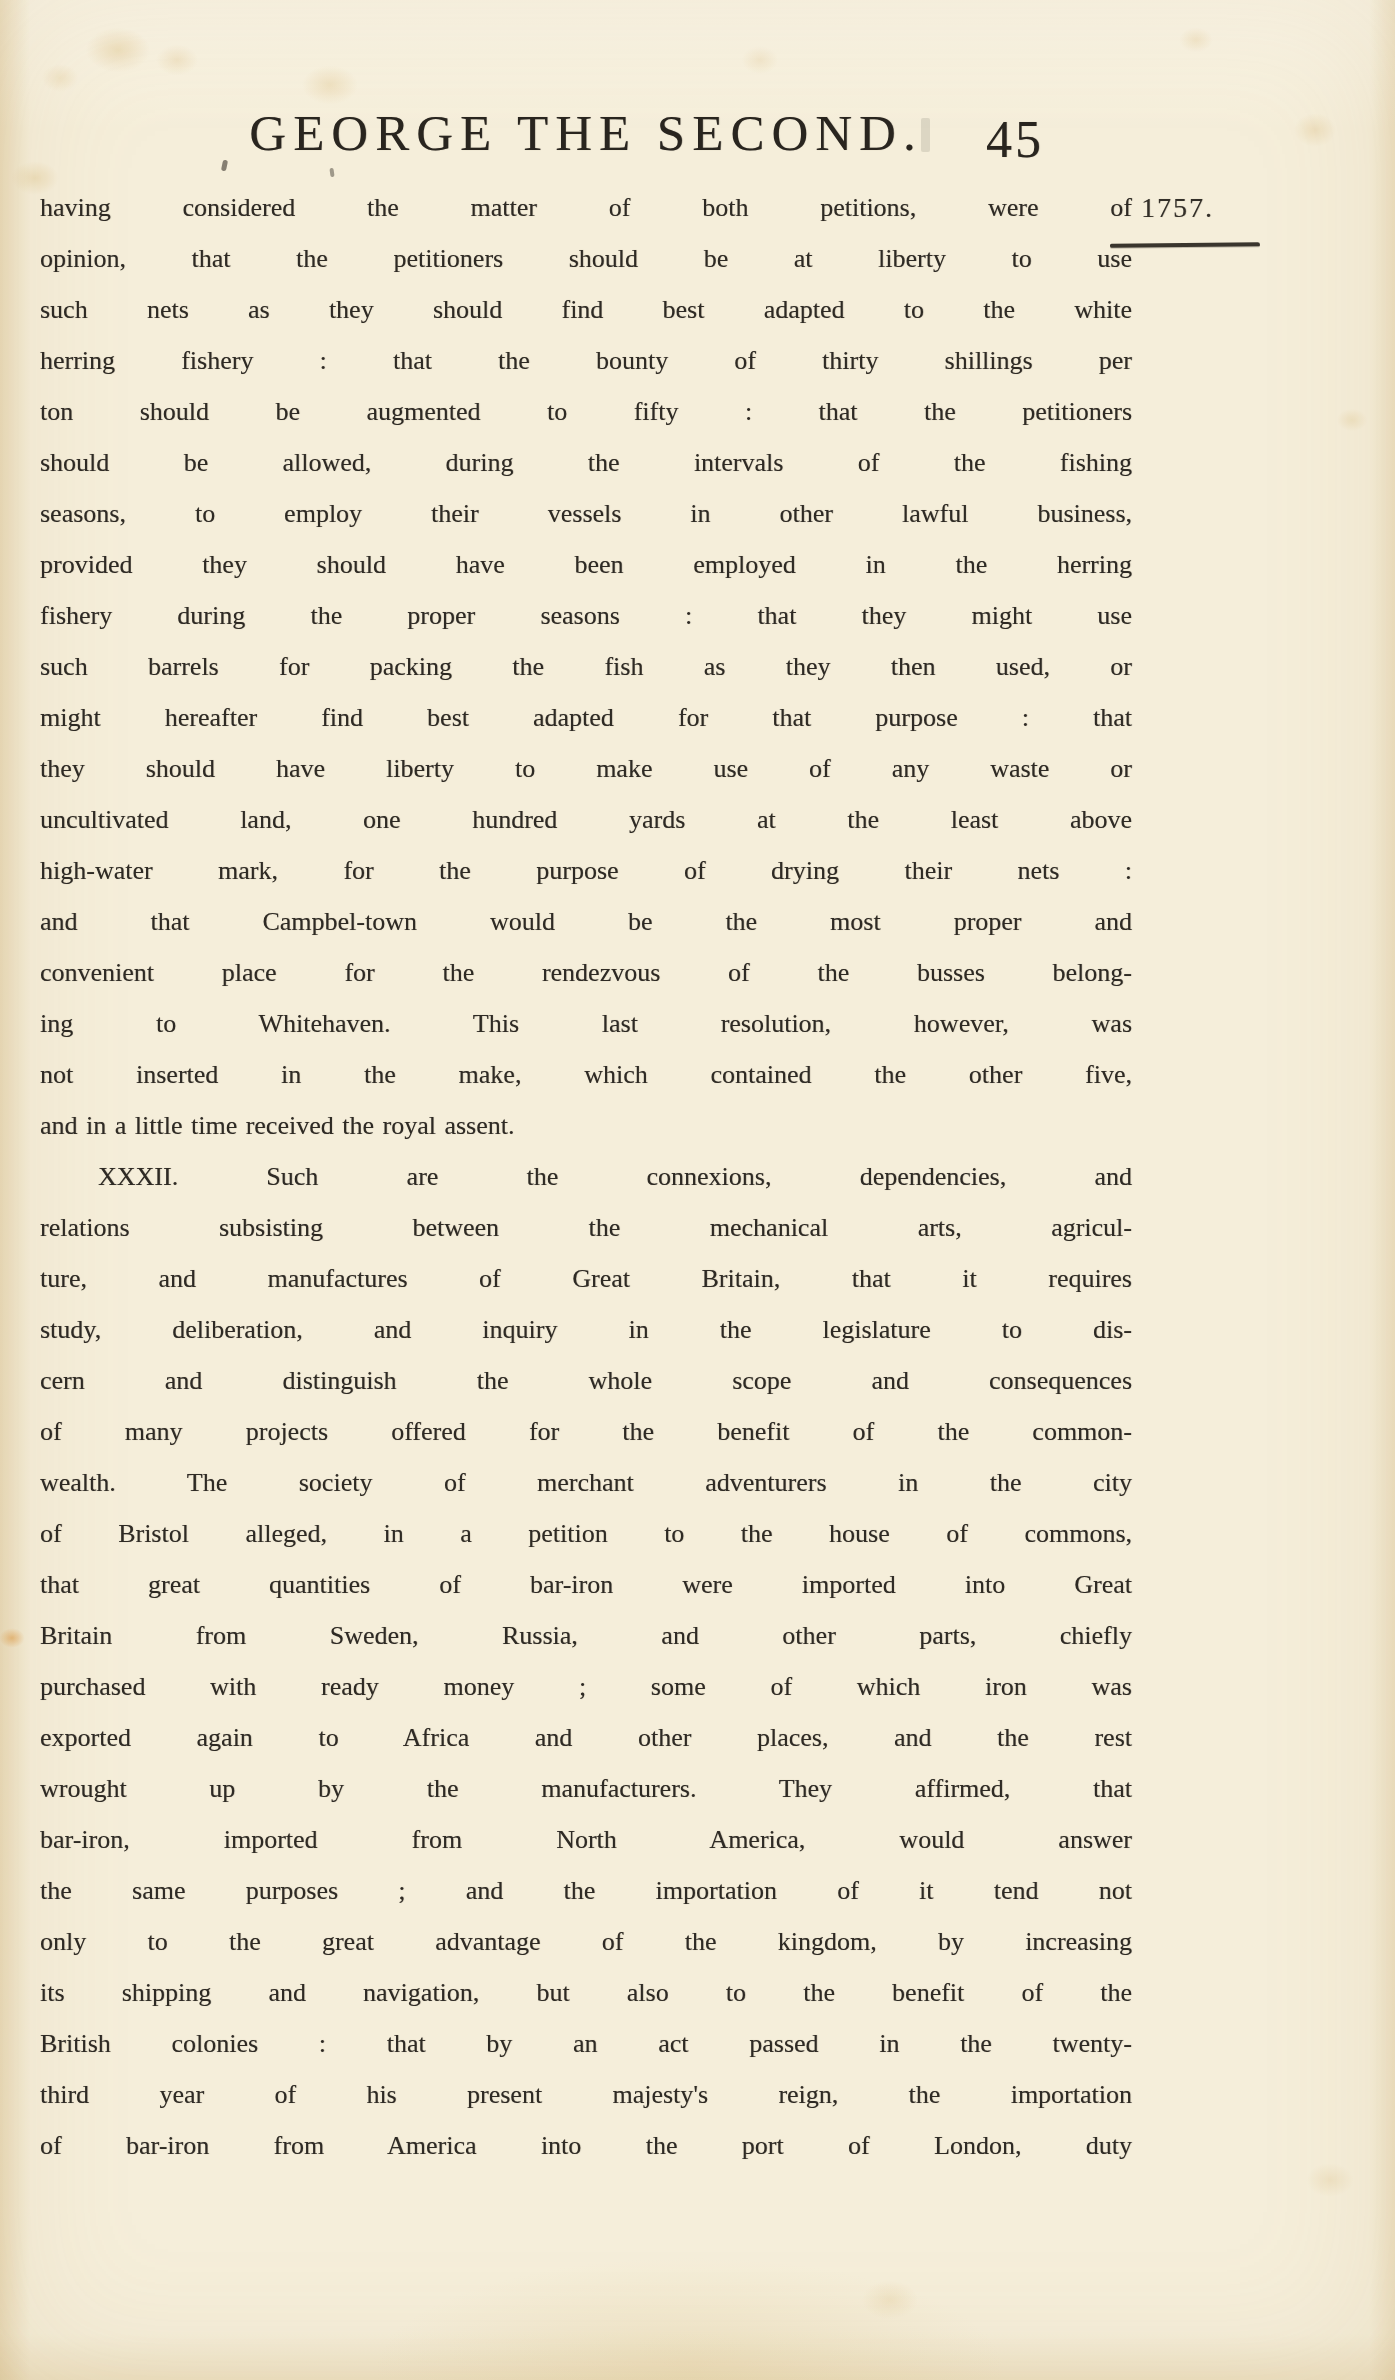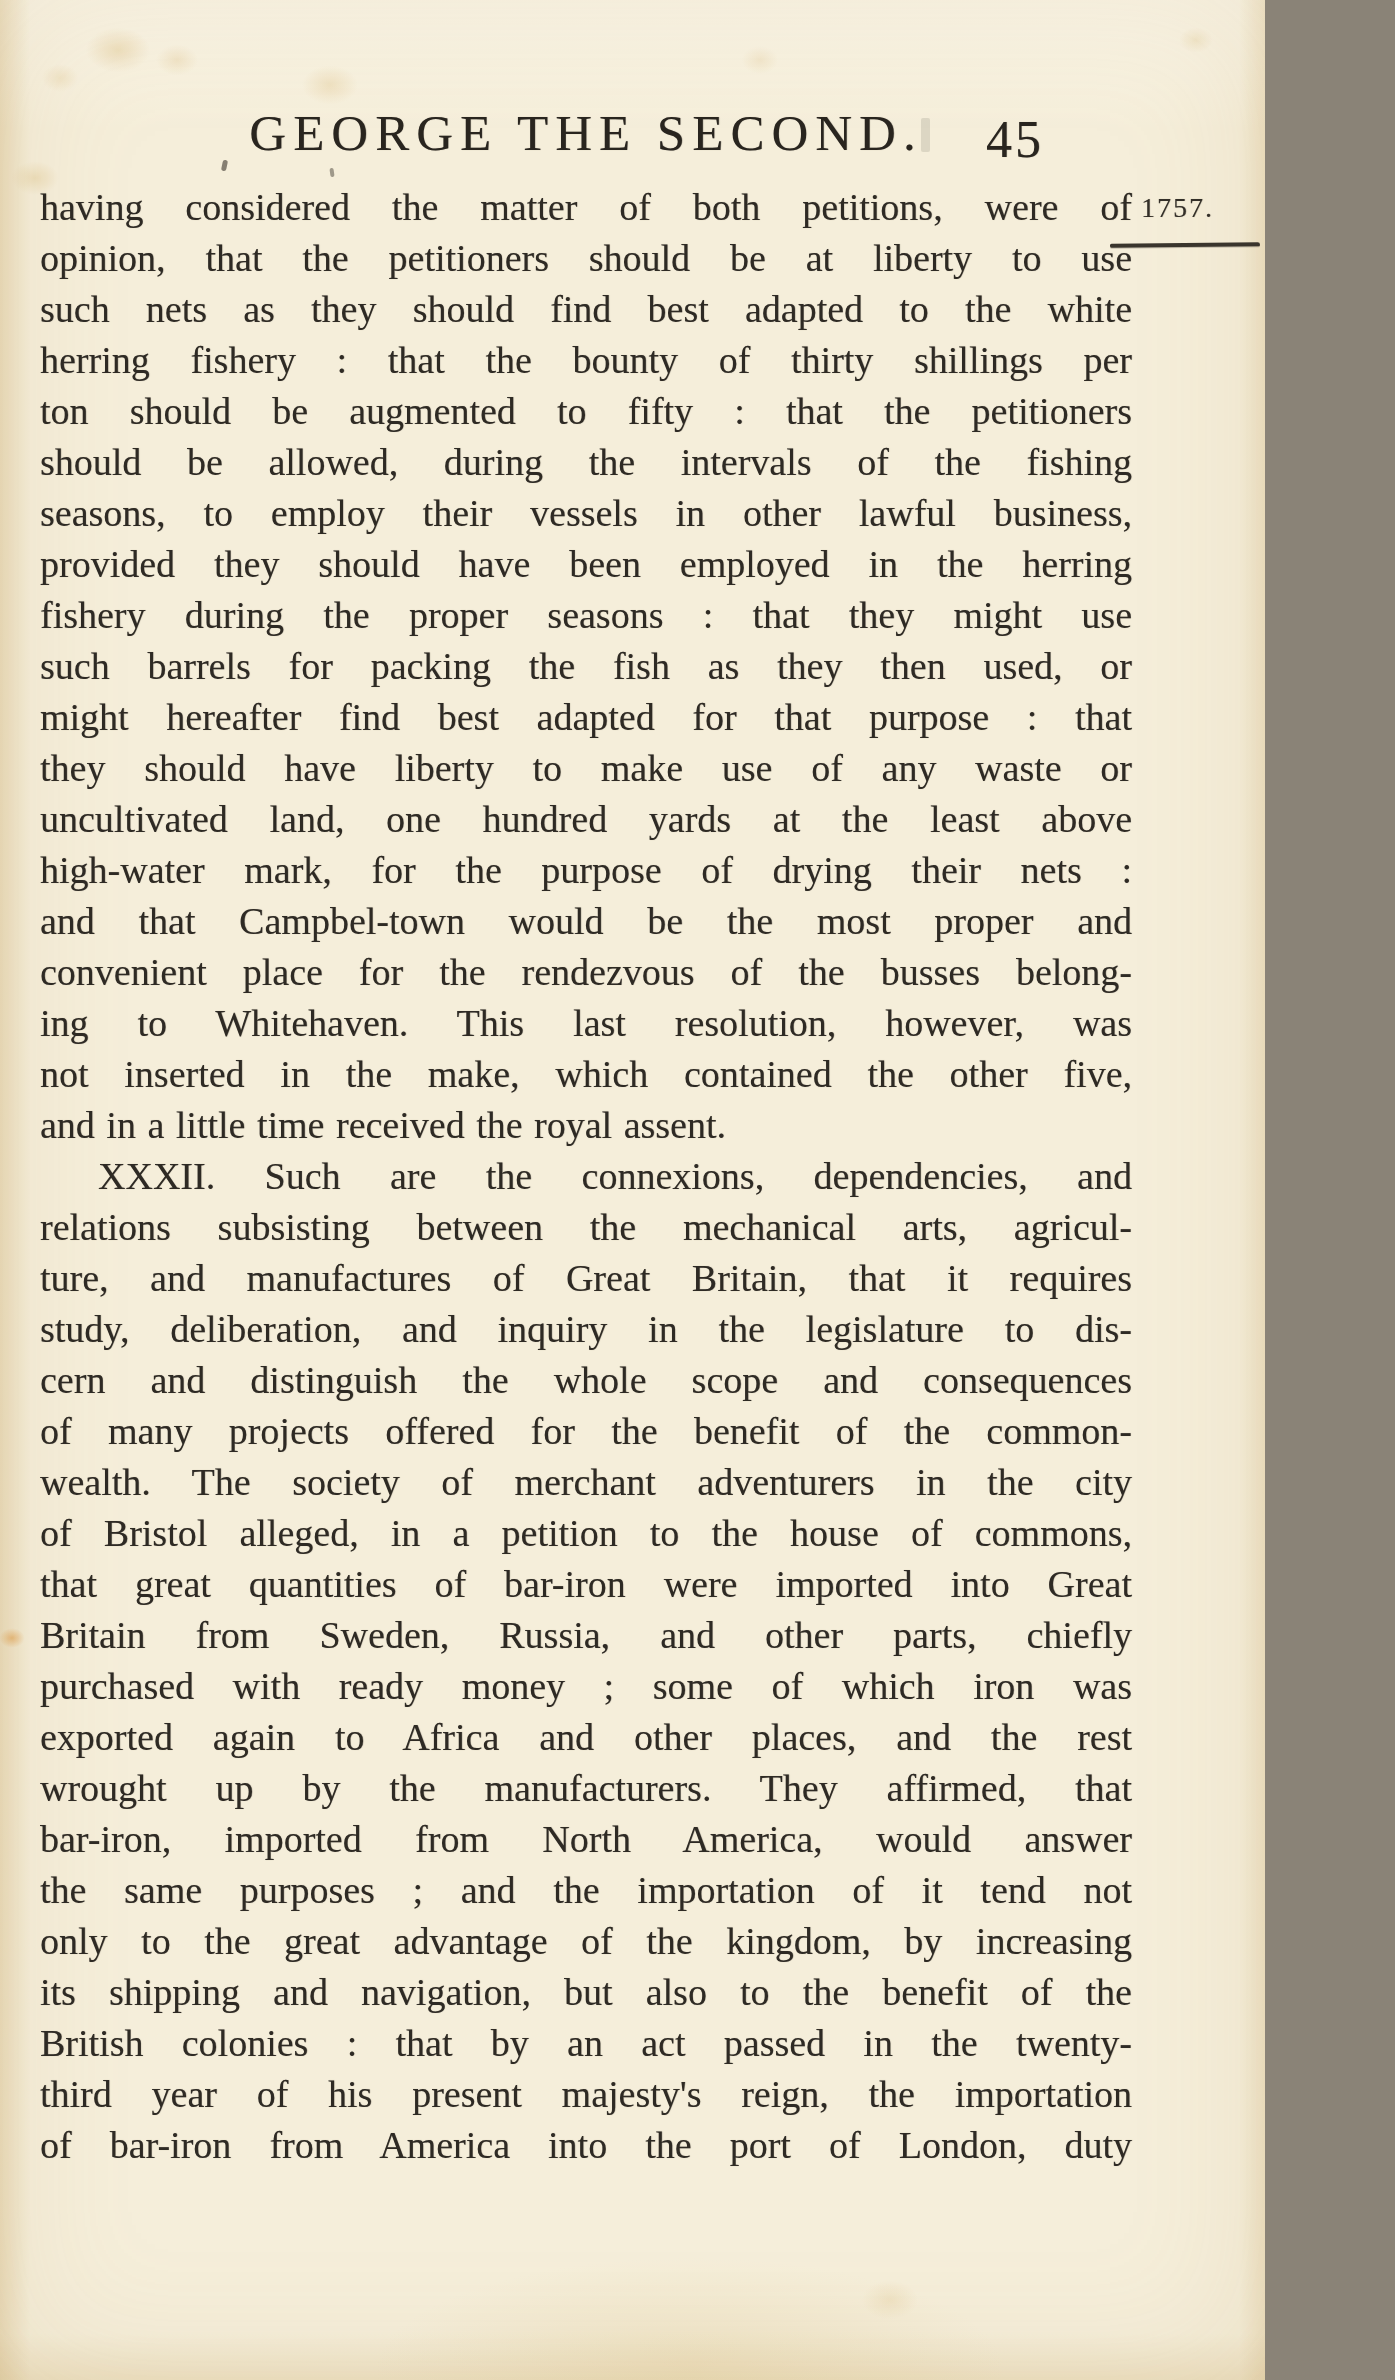--- a/index.html
+++ b/index.html
@@ -1,18 +1,18 @@
 <!DOCTYPE html>
 <html><head>
 <meta charset="utf-8">
 <style>
   html, body { margin: 0; padding: 0; background: #8a8377; }
   .page {
     position: relative;
-    width: 1265px;
+    width: 1395px;
     height: 2380px;
     overflow: hidden;
     font-family: "Liberation Serif", "DejaVu Serif", serif;
     color: #2e2a24;
     background-color: #f5eeda;
     background-image:
       radial-gradient(ellipse 46px 32px at 118px 50px,  rgba(213,176,104,0.30), transparent 70%),
       radial-gradient(ellipse 30px 22px at 177px 60px,  rgba(213,176,104,0.22), transparent 70%),
       radial-gradient(ellipse 26px 20px at 60px 78px,   rgba(213,176,104,0.20), transparent 70%),
       radial-gradient(ellipse 34px 24px at 35px 178px,  rgba(213,176,104,0.28), transparent 70%),
@@ -66,21 +66,21 @@
     background: #3a352d;
     border-radius: 2px 3px 2px 2px;
     transform: rotate(-0.5deg);
     box-shadow: 0 1px 0 rgba(58,53,45,0.25);
   }
 
   .text-block {
     position: absolute;
     left: 40px; top: 182px;
     width: 1092px;
-    font-size: 38px;
+    font-size: 26px;
     line-height: 51px;
     word-spacing: 2px;
   }
   .para { margin: 0; }
   .line {
     text-align: justify;
     text-align-last: justify;
     white-space: nowrap; 
     white-space: normal;
   }

